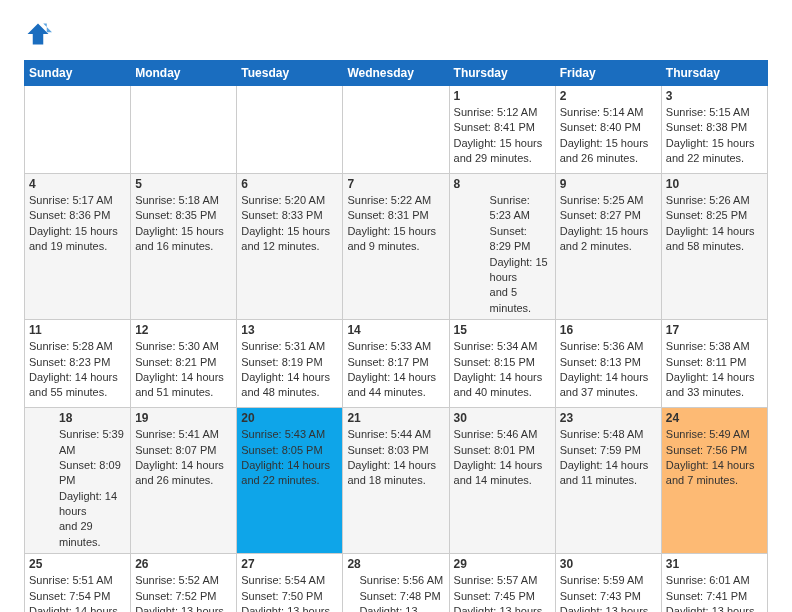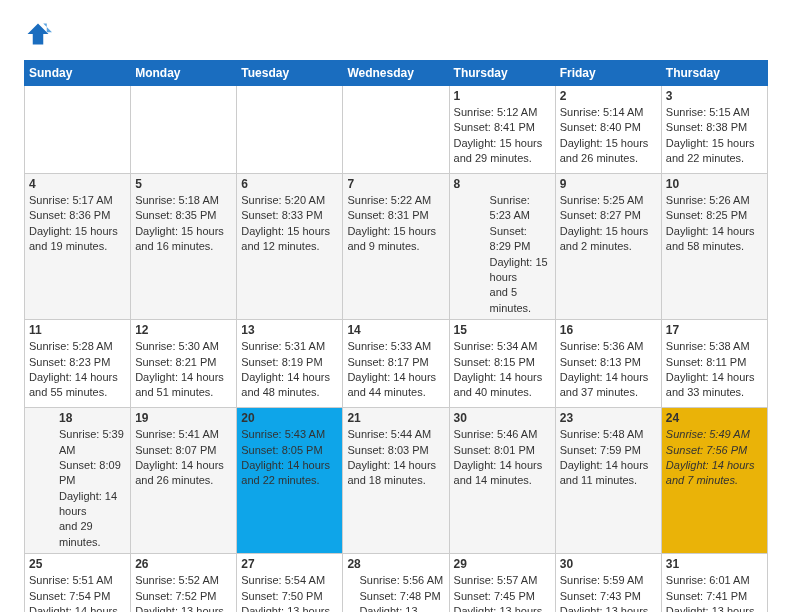--- a/index.html
+++ b/index.html
@@ -291,23 +291,23 @@
 Daylight: 14 hours
 and 14 minutes.</div>
           </td>
           <td style="background: rgb(245, 245, 245);">
             <span class="day-num">23</span>
             <div class="day-info" style="white-space: pre-line;">Sunrise: 5:48 AM
 Sunset: 7:59 PM
 Daylight: 14 hours
 and 11 minutes.</div>
           </td>
-          <td style="background: #eab308;">
+          <td style="background: #fdba74;">
             <span class="day-num">24</span>
-            <div class="day-info" style="white-space: pre-line; font-style: italic;">Sunrise: 5:49 AM
+            <div class="day-info" style="white-space: pre-line;">Sunrise: 5:49 AM
 Sunset: 7:56 PM
 Daylight: 14 hours
 and 7 minutes.</div>
           </td>
         </tr>
         <tr>
           <td>
             <span class="day-num">25</span>
             <div class="day-info" style="white-space: pre-line;">Sunrise: 5:51 AM
 Sunset: 7:54 PM

